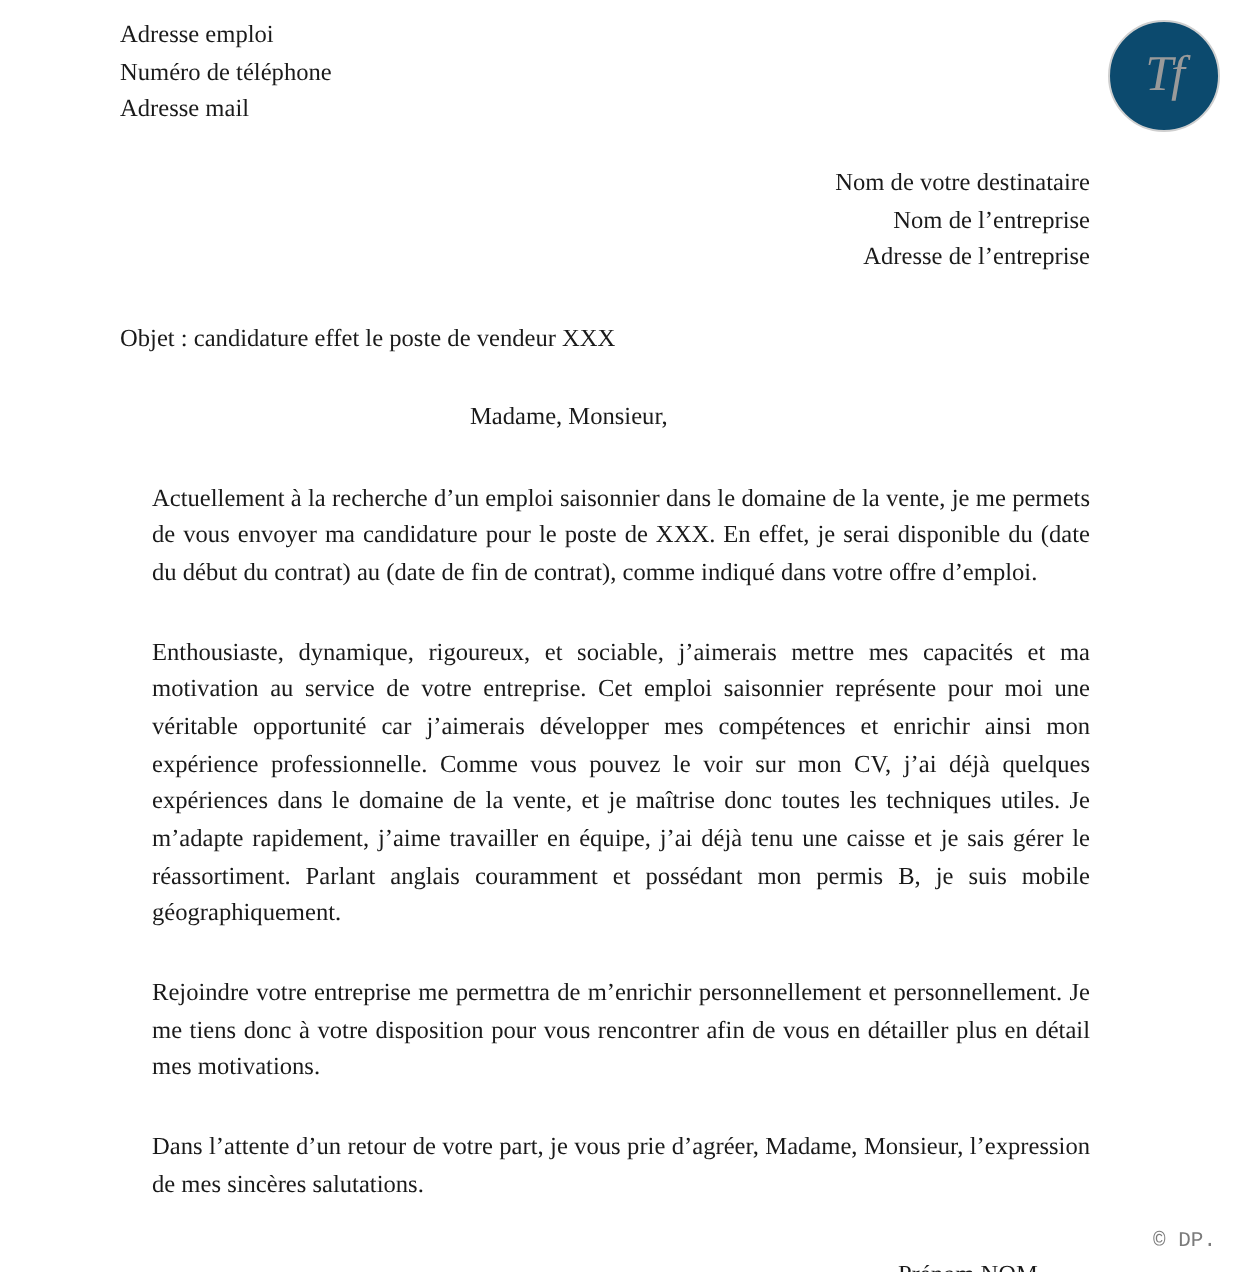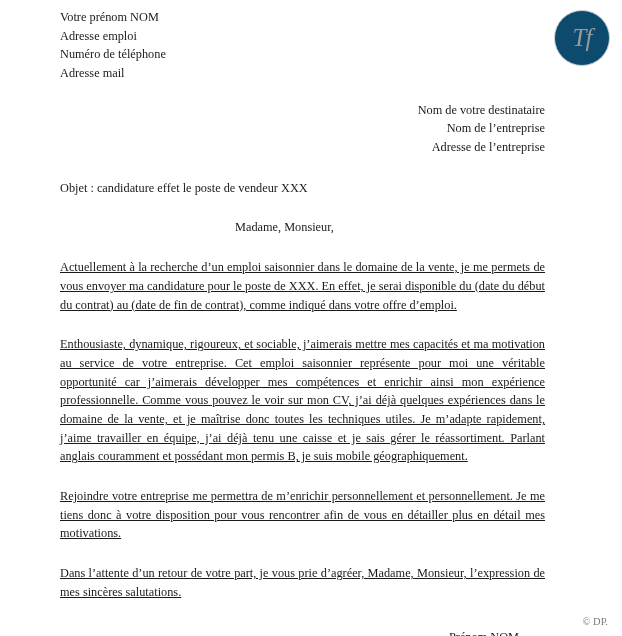--- a/index.html
+++ b/index.html
@@ -46,22 +46,21 @@
   }
   .subject {
     margin: 0 0 20px 0;
   }
   .salutation {
     margin: 0 0 22px 0;
     padding-left: 175px;
   }
   .body-par {
     text-align: justify;
-    margin: 0 0 21px 0;
-    text-decoration: underline;
+    margin: 0 0 21px 16px;
   }
   .closing {
     text-align: right;
     margin-top: 26px;
   }
   .closing div {
     white-space: nowrap;
   }
   .sig-name {
     padding-right: 26px;
@@ -82,42 +81,41 @@
     color: #9a9a9a;
     font-family: "Liberation Serif", serif;
     font-style: italic;
     font-size: 25px;
     letter-spacing: -1px;
   }
   .credit {
     position: absolute;
     right: 14px;
     bottom: 9px;
-    font-family: Liberation Serif, serif;
+    font-family: Liberation Mono, monospace;
     font-size: 10.5px;
     color: #7b7b7b;
     text-align: center;
   }
   .credit .c-mark {
     font-size: 10.5px;
   }
 </style>
 </head>
 <body>
 
 <div class="page">
 
   <div class="logo">
     <span>Tf</span>
   </div>
 
   <div class="letter">
 
     <div class="sender">
-      <div>Votre prénom NOM</div>
       <div>Adresse emploi</div>
       <div>Numéro de téléphone</div>
       <div>Adresse mail</div>
     </div>
 
     <div class="recipient">
       <div>Nom de votre destinataire</div>
       <div>Nom de l’entreprise</div>
       <div>Adresse de l’entreprise</div>
     </div>

